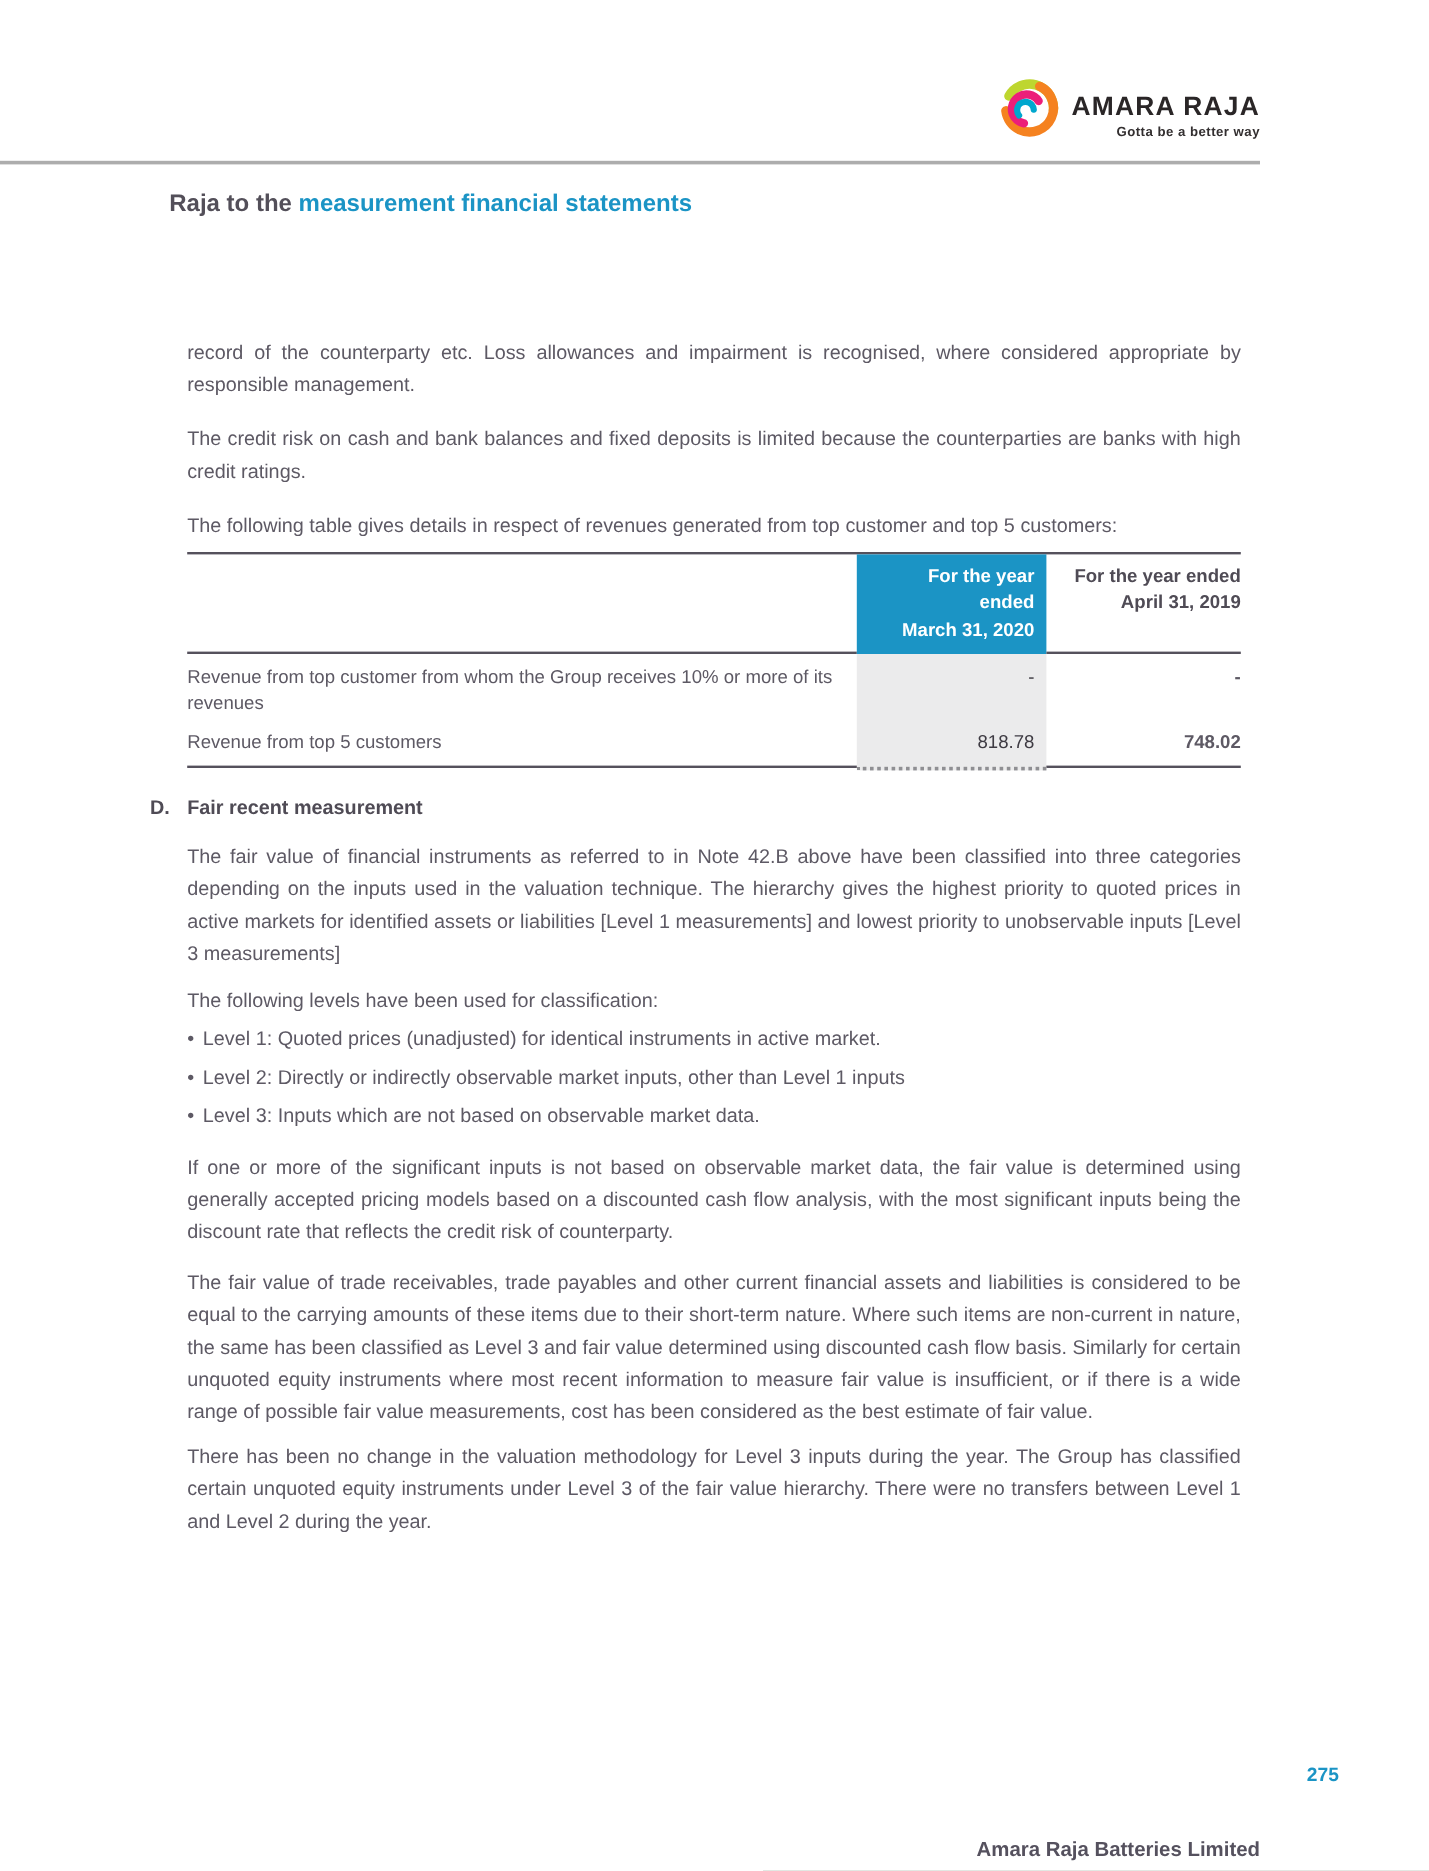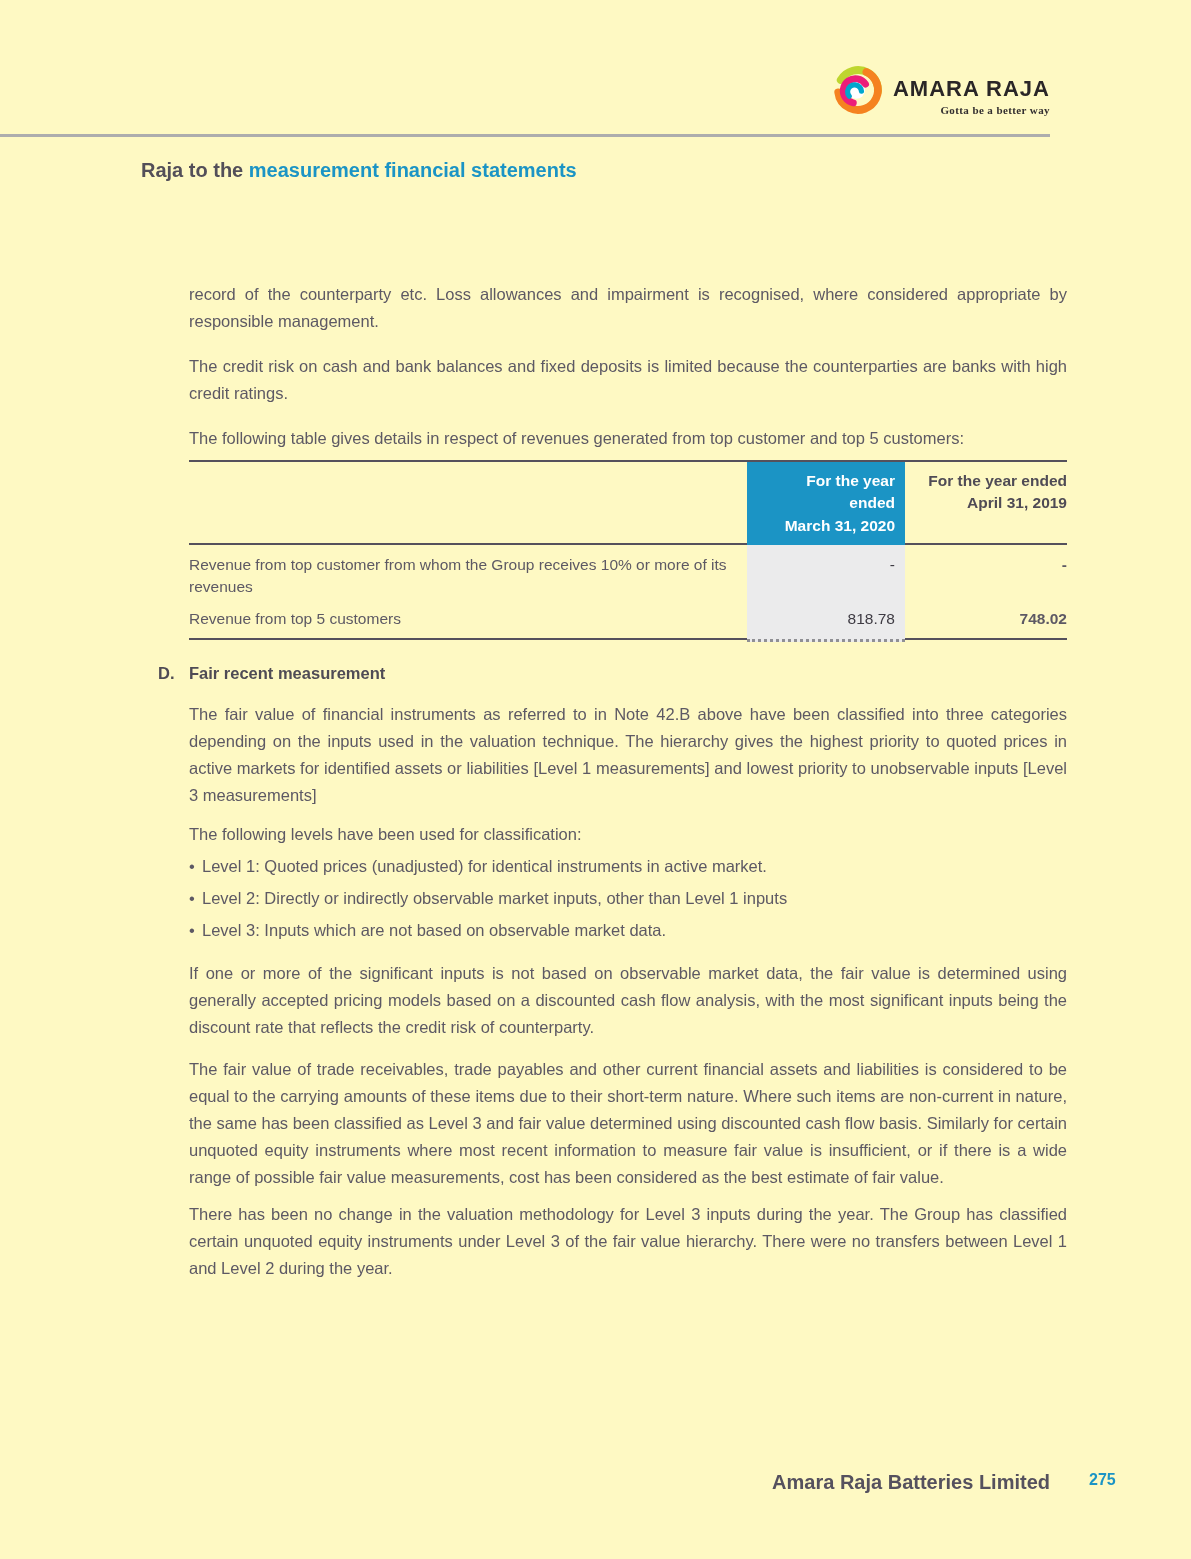--- a/index.html
+++ b/index.html
@@ -5,21 +5,21 @@
   html,body{margin:0;padding:0;}
   body{
     background:#4A6E52;
     font-family:"Liberation Sans", sans-serif;
     -webkit-font-smoothing:antialiased;
   }
   .page{
     position:relative;
     width:1191px;
     height:1559px;
-    background:#fef9c3;
+    background:#ffffff;
     overflow:hidden;
     color:#5D5964;
   }
 
   
   .brand{
     position:absolute;
     top:62px;
     right:141px;
     display:flex;
@@ -28,35 +28,35 @@
   }
   .brand .mark{width:52px;height:56px;}
   .brand .word{
     display:flex;flex-direction:column;align-items:flex-end;
     padding-top:16px;
   }
   .wordmark{
     font-size:22px;font-weight:800;color:#2A2627;letter-spacing:1px;line-height:1;
   }
   .tagline{
-    font-size:11px;font-weight:700;color:#332F30;letter-spacing:.4px;margin-top:4px;font-family:Liberation Serif, serif;
+    font-size:11px;font-weight:700;color:#332F30;letter-spacing:.4px;margin-top:4px;
   }
   .header-rule{
     position:absolute;top:134px;left:0;width:1050px;height:3px;background:#ADADAD;
   }
 
   
   .title-block{position:absolute;top:158px;left:141px;width:920px;}
   .page-title{font-size:20px;font-weight:700;color:#534F59;line-height:1.2;}
   .page-title .hl{color:#1B94C5;}
   .amounts-note{font-size:12.5px;color:#6B6771;margin-top:3px;}
 
   
   .content{
-    position:absolute;top:281px;left:189px;width:878px;
+    position:absolute;top:281px;left:156px;width:878px;
     font-size:16.5px;line-height:27px;color:#5D5964;
   }
   .para{margin:0 0 18px 0;text-align:justify;}
   .para.tight{margin-bottom:8px;}
 
   
   .fin-table{margin:0 0 20px 0;font-size:15.5px;line-height:1.4;}
   .t-row{display:flex;}
   .t-c1{width:558px;padding-right:14px;box-sizing:border-box;}
   .t-c2{width:158px;padding:0 10px;text-align:right;box-sizing:border-box;}
@@ -92,22 +92,22 @@
   .bullets{margin:0 0 16px 0;}
   .bullet{display:flex;margin-bottom:5px;}
   .bullet .dot{width:13px;flex:0 0 13px;}
   .para.mb12{margin-bottom:12px;}
   .para.mb15{margin-bottom:15px;}
   .para.mb10{margin-bottom:10px;}
   .para.last{margin-bottom:0;}
 
   
   .footer-company{
-    position:absolute;top:1471px;left:0;width:1050px;text-align:right;
-    font-size:20px;font-weight:700;color:#55515E;
+    position:absolute;top:1532px;left:0;width:1050px;text-align:right;
+    font-size:17px;font-weight:700;color:#55515E;
   }
   .footer-page{
     position:absolute;top:1471px;left:1089px;
     font-size:16px;font-weight:700;color:#1B94C5;
   }
 </style>
 </head>
 <body>
 
 <div class="page">

